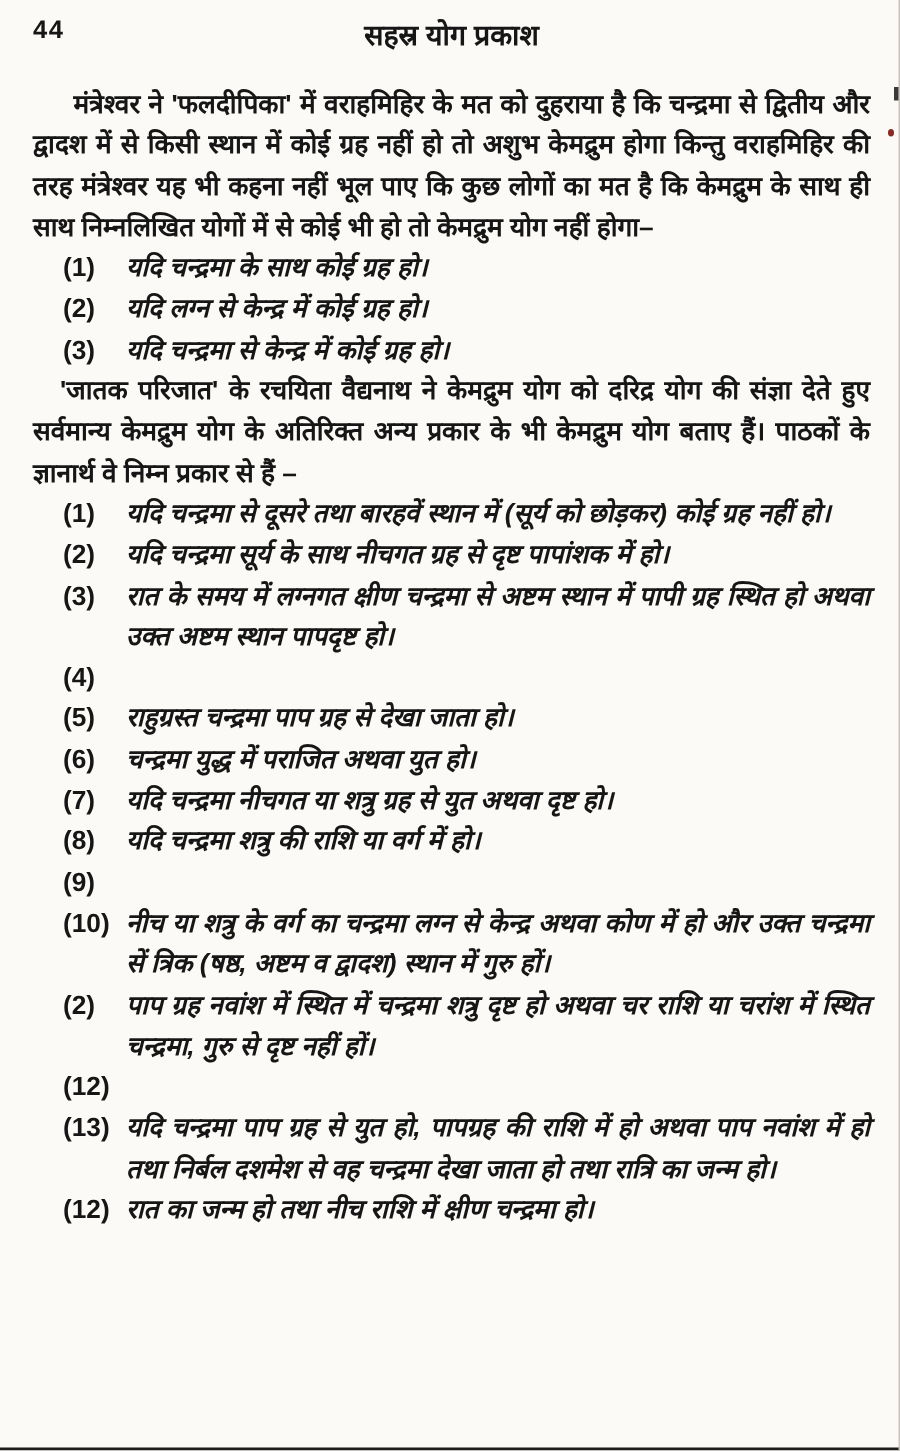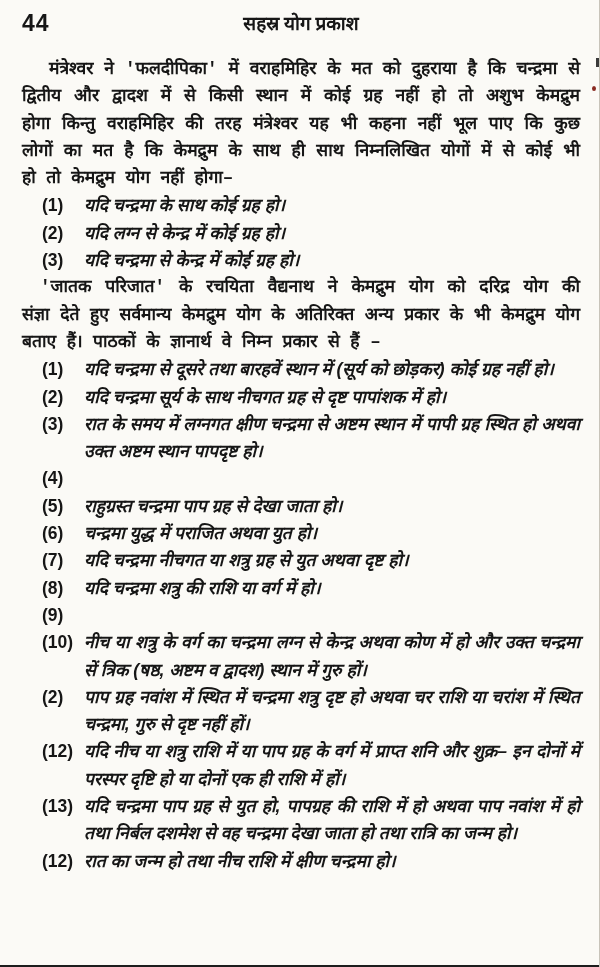--- a/index.html
+++ b/index.html
@@ -16,40 +16,38 @@
     box-sizing: border-box;
     padding: 10px 20px 0 22px;
     overflow: hidden;
   }
   .header {
     position: relative;
     height: 26px;
     margin-bottom: 20px;
   }
   .pagenum {
-    font-size: 23px;
+    font-size: 17px;
     font-weight: 700;
     letter-spacing: 1px;
   }
   .title {
     position: absolute;
     left: 50%; top: 0;
     transform: translateX(-50%);
     font-size: 19px;
     font-weight: 700;
     white-space: nowrap;
-    font-family: Liberation Serif, serif;
   }
   .para {
     margin: 0;
     font-size: 17.5px;
     line-height: 27.3px;
     font-weight: 700;
     text-align: justify;
-    font-family: Liberation Mono, monospace;
   }
   .indent1 { text-indent: 27px; }
   .indent2 { text-indent: 18px; }
   .list { margin: 0; }
   .li {
     display: flex;
     font-size: 17.5px;
     line-height: 27.3px;
     font-weight: 700;
   }
@@ -155,21 +153,20 @@
       <div class="li">
         <span class="num">(10)</span>
         <span class="txt">नीच या शत्रु के वर्ग का चन्द्रमा लग्न से केन्द्र अथवा कोण में हो और उक्त चन्द्रमा सें त्रिक (षष्ठ, अष्टम व द्वादश) स्थान में गुरु हों।</span>
       </div>
       <div class="li">
         <span class="num">(2)</span>
         <span class="txt">पाप ग्रह नवांश में स्थित में चन्द्रमा शत्रु दृष्ट हो अथवा चर राशि या चरांश में स्थित चन्द्रमा, गुरु से दृष्ट नहीं हों।</span>
       </div>
       <div class="li">
         <span class="num">(12)</span>
-        <span class="txt">यदि नीच या शत्रु राशि में या पाप ग्रह के वर्ग में प्राप्त शनि और शुक्र– इन दोनों में परस्पर दृष्टि हो या दोनों एक ही राशि में हों।</span>
       </div>
       <div class="li">
         <span class="num">(13)</span>
         <span class="txt">यदि चन्द्रमा पाप ग्रह से युत हो, पापग्रह की राशि में हो अथवा पाप नवांश में हो तथा निर्बल दशमेश से वह चन्द्रमा देखा जाता हो तथा रात्रि का जन्म हो।</span>
       </div>
       <div class="li">
         <span class="num">(12)</span>
         <span class="txt">रात का जन्म हो तथा नीच राशि में क्षीण चन्द्रमा हो।</span>
       </div>
     </div>

